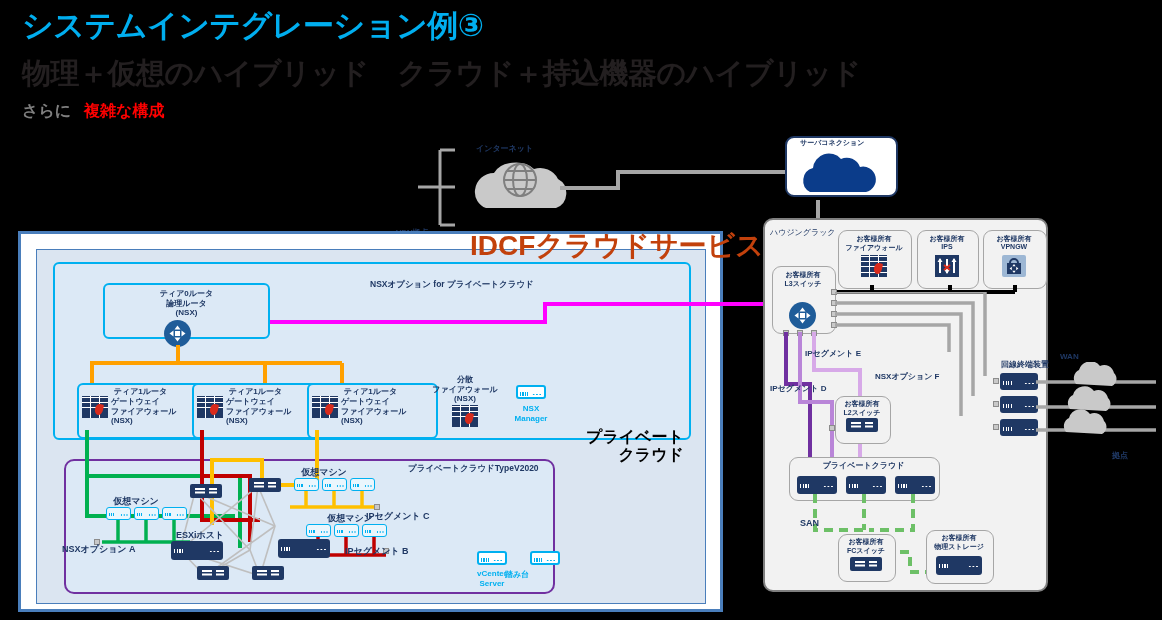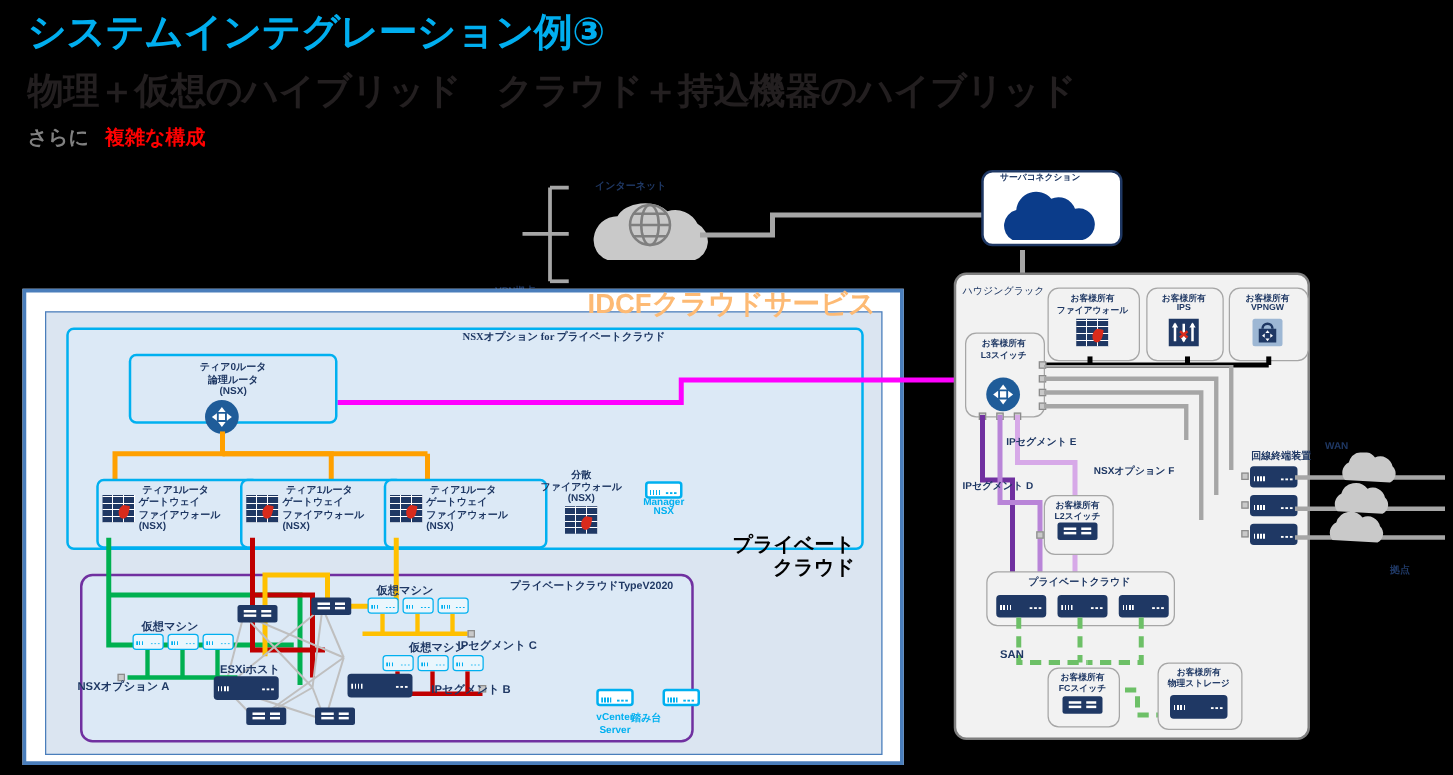--- a/index.html
+++ b/index.html
@@ -14,25 +14,25 @@
   #note1{left:22px;top:102px;font-size:16px;font-weight:bold;color:#808080;}
   #note2{left:84px;top:102px;font-size:16px;font-weight:bold;color:#ff0000;}
 
   
   .box{position:absolute;box-sizing:border-box;}
   .lbl{position:absolute;font-weight:bold;color:#1F3864;white-space:pre;text-align:center;}
 
   
   #idcf-outer{left:18px;top:231px;width:705px;height:381px;background:#fff;border:3px solid #4a7ebb;}
   #idcf-inner{left:36px;top:249px;width:670px;height:355px;background:#dbe5f1;border:1px solid #4a7ebb;}
-  #idcf-title{left:470px;top:230px;font-size:22px;font-weight:bold;color:#fdba74;}
+  #idcf-title{left:470px;top:230px;font-size:28px;font-weight:bold;color:#c2410c;}
 
   #nsx-box{left:53px;top:262px;width:638px;height:178px;background:#dce9f6;
            border:2px solid #00B0F0;border-radius:6px;}
-  #nsx-title{left:370px;top:265px;font-size:8.5px;color:#1F3864;font-weight:bold;font-family:Liberation Serif, serif;}
+  #nsx-title{left:370px;top:280px;font-size:8.5px;color:#1F3864;font-weight:bold;}
 
   #t0box{left:103px;top:283px;width:167px;height:56px;background:#dce9f6;
          border:2px solid #00B0F0;border-radius:6px;}
 
   .t1box{position:absolute;top:383px;width:127px;height:52px;background:#dce9f6;
          border:2px solid #00B0F0;border-radius:6px;}
 
   #pc-box{left:64px;top:459px;width:491px;height:135px;background:#dce9f6;
           border:2px solid #7030A0;border-radius:10px;}
   #pc-title{left:408px;top:464px;font-size:8.5px;color:#1F3864;font-weight:bold;}
@@ -201,21 +201,21 @@
 
   <div class="lbl s8" style="left:425px;top:374px;width:80px;">分散</div>
   <div class="lbl s8" style="left:425px;top:384px;width:80px;">ファイアウォール</div>
   <div class="lbl s8" style="left:425px;top:394px;width:80px;">(NSX)</div>
   <div class="fw" style="left:452px;top:405px;">
     <div class="flame" style="left:13px;top:8px;"></div>
     </div>
 
   <div class="srv-cy" style="left:516px;top:385px;"></div>
   <div class="lbl s8" style="left:496px;top:404px;width:70px;color:#00B0F0;">NSX</div>
-  <div class="lbl s8" style="left:496px;top:397px;width:70px;color:#00B0F0;">Manager</div>
+  <div class="lbl s8" style="left:496px;top:414px;width:70px;color:#00B0F0;">Manager</div>
 
   <div class="box" id="pc-box"></div>
   <div class="t" id="pc-title">プライベートクラウドTypeV2020</div>
   <div class="t" id="pc-side">プライベート<br>クラウド</div>
 
   <svg class="abs" style="left:60px;top:430px;" width="420" height="130">
 
     <polyline points="27,0 27,86 175,86" fill="none" stroke="#00B050" stroke-width="4"></polyline>
     <polyline points="27,46 180,46 180,118" fill="none" stroke="#00B050" stroke-width="4"></polyline>
 

